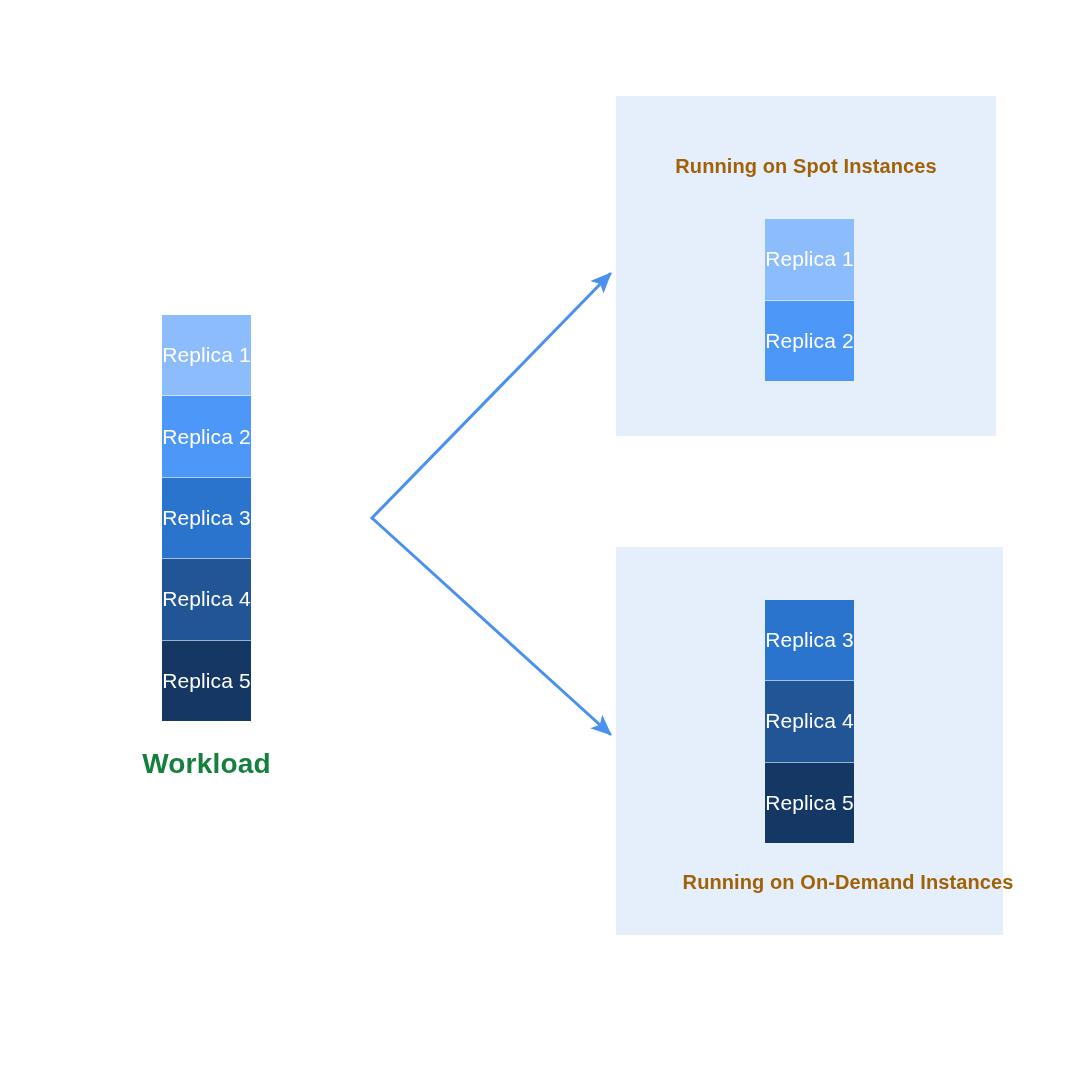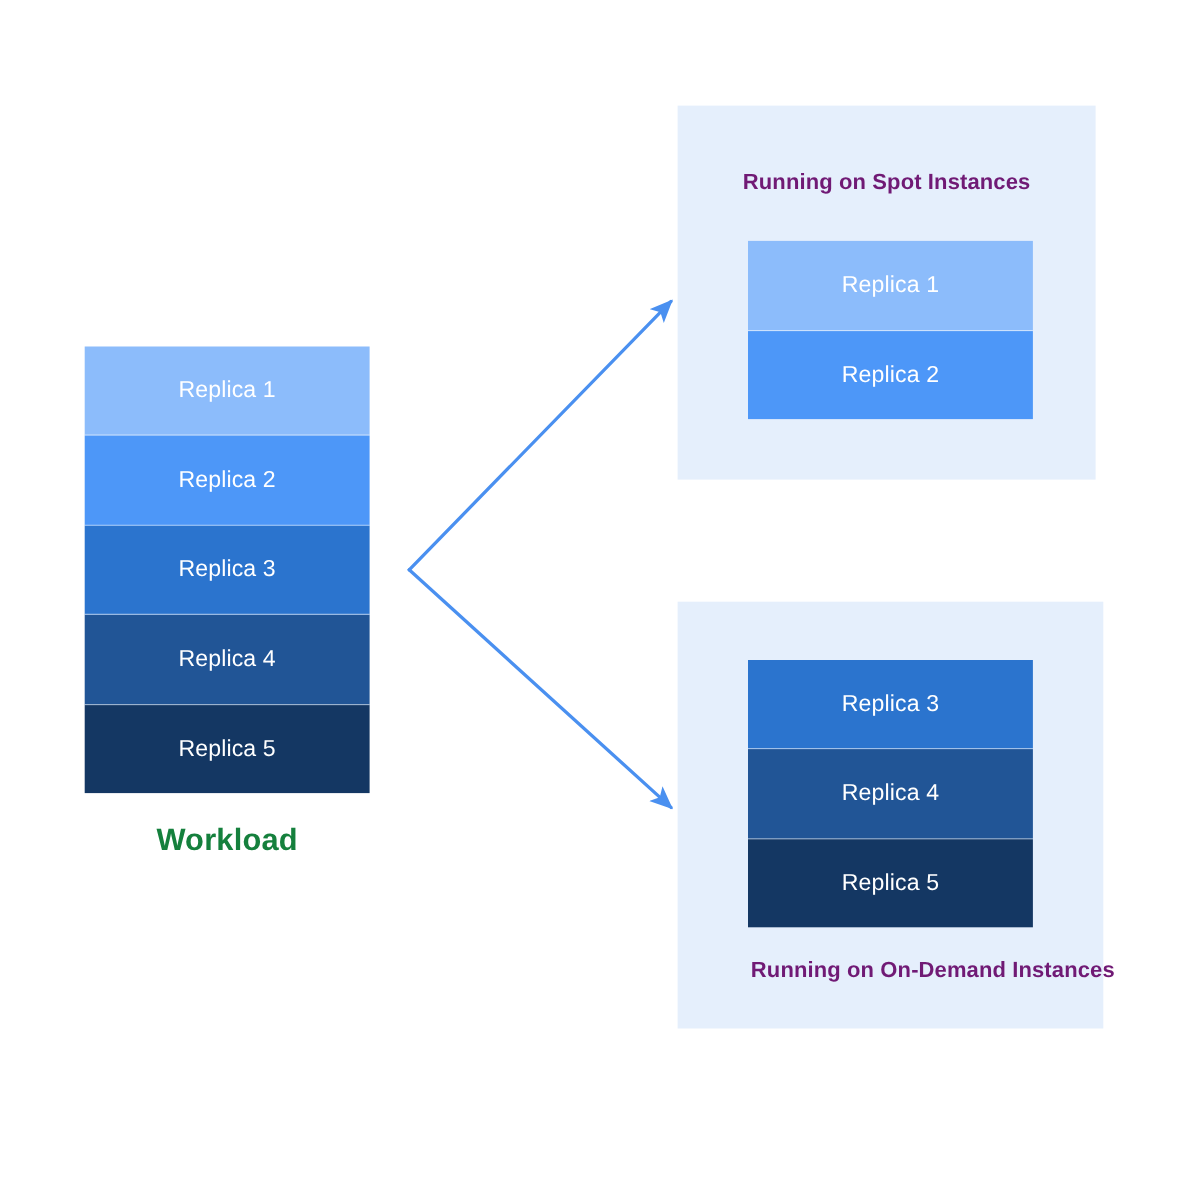--- a/index.html
+++ b/index.html
@@ -19,20 +19,21 @@
     background: #ffffff;
     overflow: hidden;
   }
 
   
   .stack {
     position: absolute;
     display: flex;
     flex-direction: column;
     box-sizing: border-box;
+    align-items: center;
   }
   .replica {
     flex: 1 1 0;
     display: flex;
     align-items: center;
     justify-content: center;
     color: #ffffff;
     font-size: 21px;
     font-weight: 400;
     letter-spacing: 0.1px;
@@ -77,21 +78,21 @@
     top: 547px;
     width: 387px;
     height: 388px;
   }
   .panel-title {
     position: absolute;
     width: 100%;
     text-align: center;
     font-size: 20px;
     font-weight: 700;
-    color: #701a75;
+    color: #a16207;
     letter-spacing: 0.1px;
   }
   #spot-title { top: 155px; }
   #ondemand-title { top: 871px; }
 
   #spot-stack {
     left: 680px;
     top: 219px;
     width: 259px;
     height: 162px;

